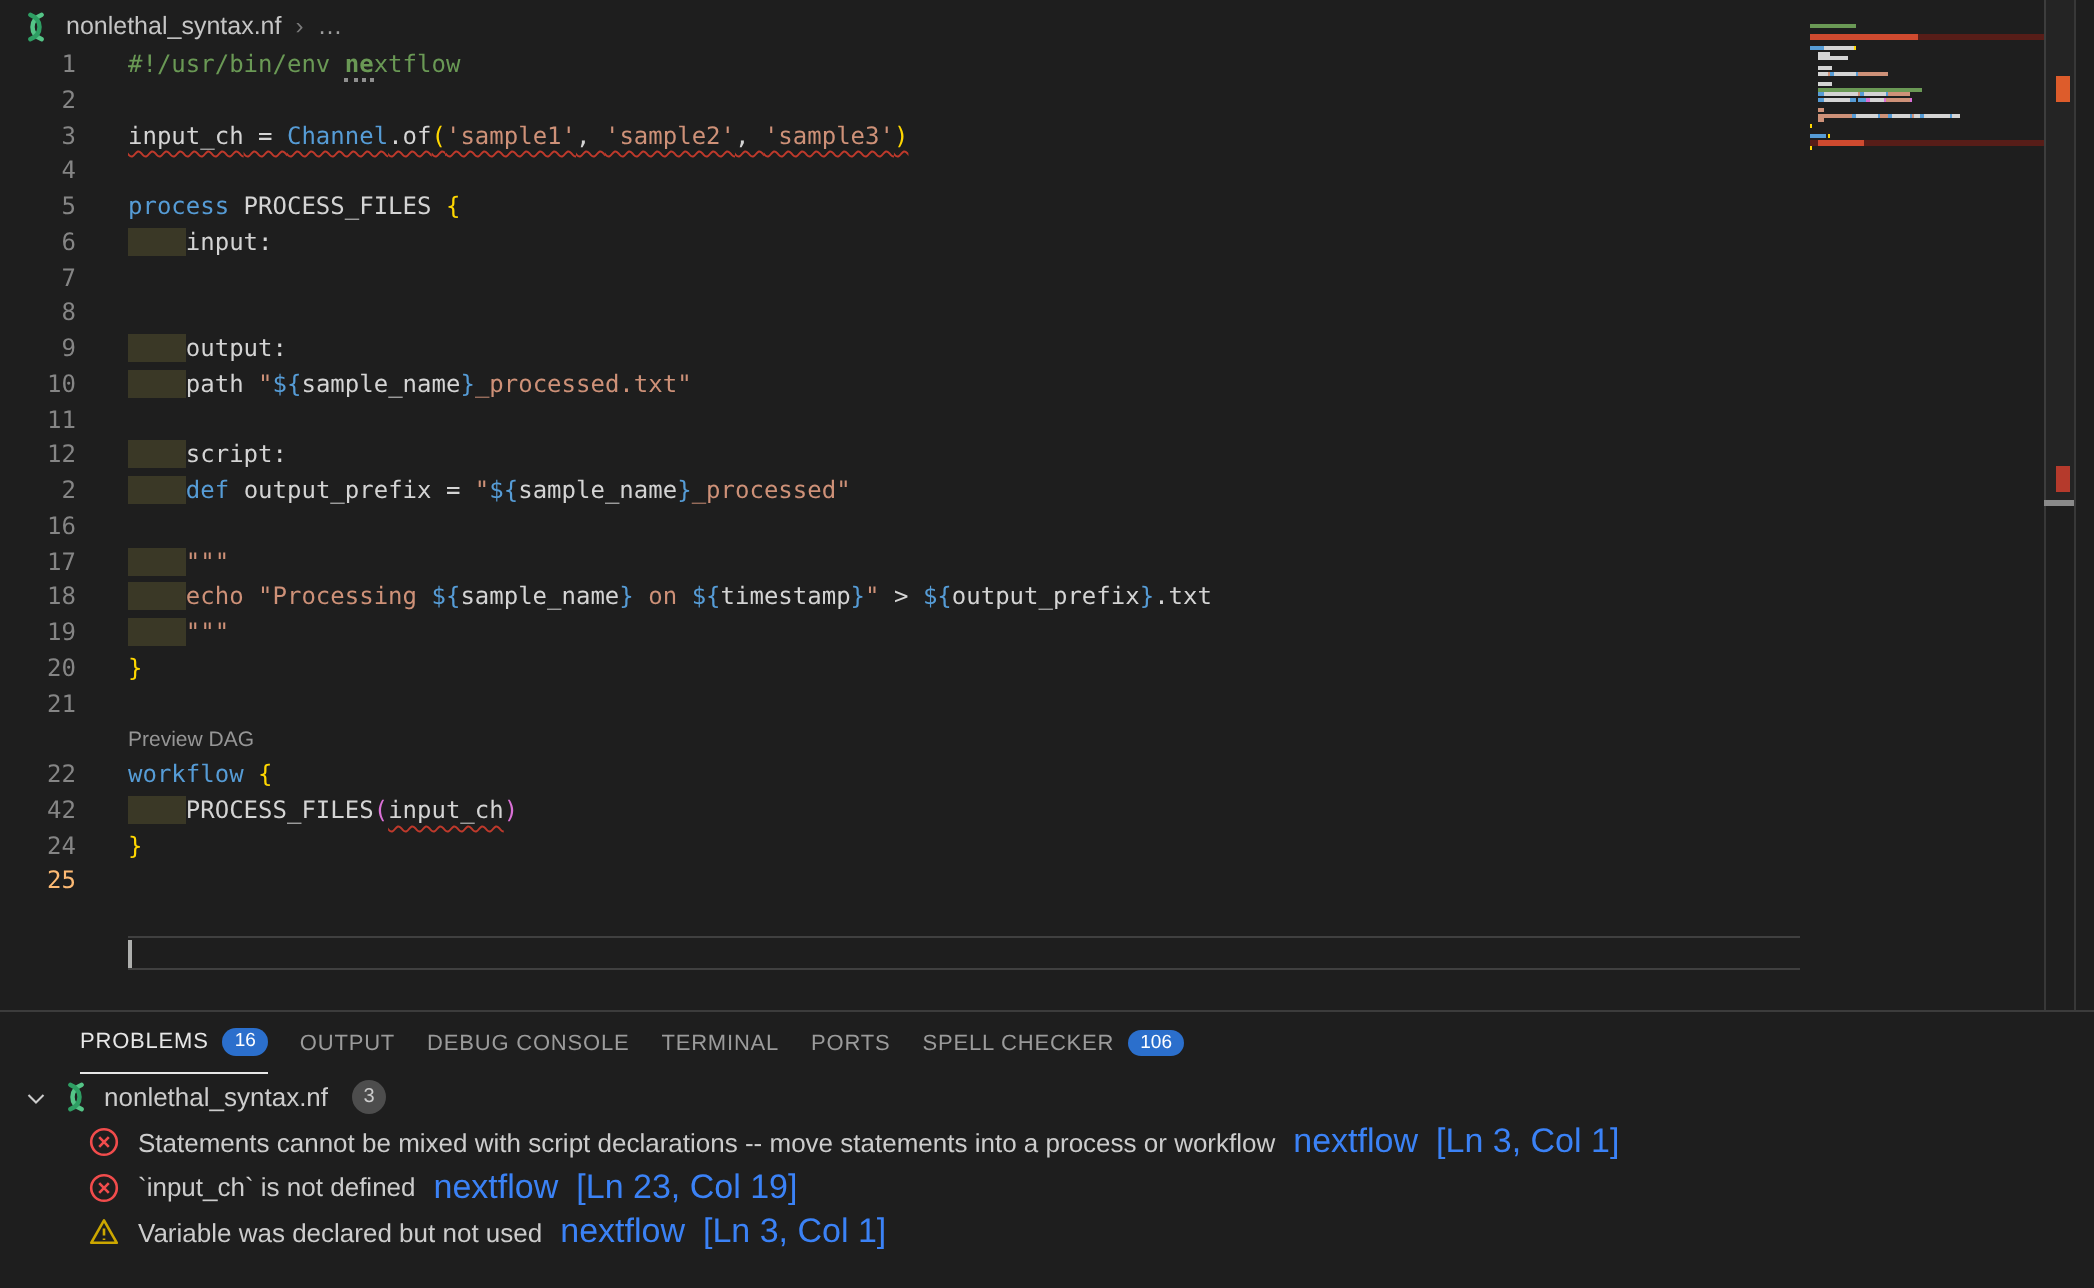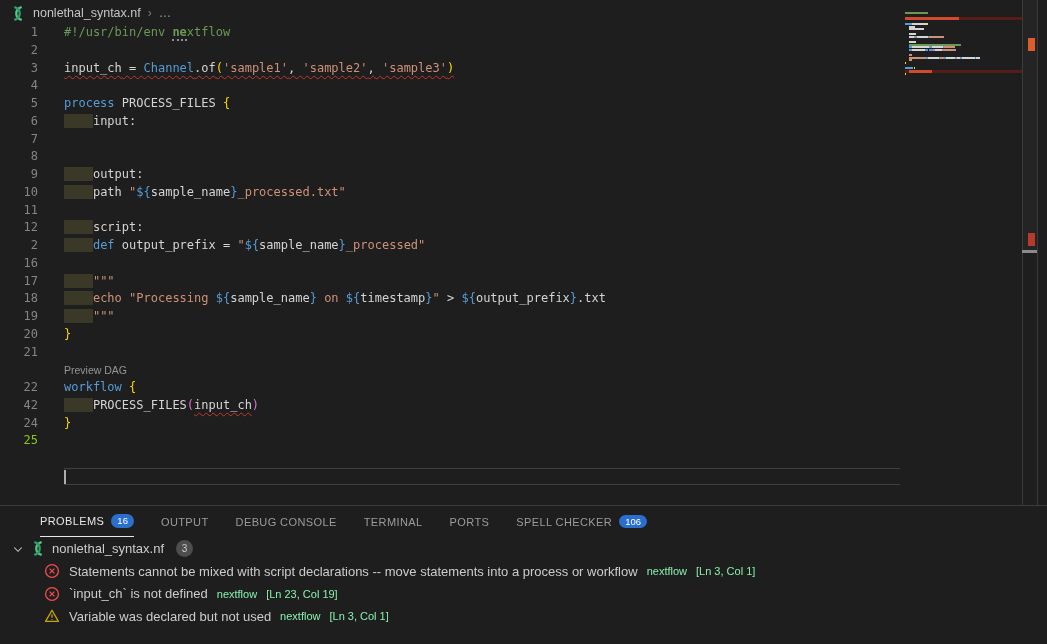--- a/index.html
+++ b/index.html
@@ -11,21 +11,21 @@
   .breadcrumb { position:absolute; top:4px; left:10px; height:18px; display:flex; align-items:center;
                 gap:7px; font-size:12.5px; color:#c5c5c5; }
   .breadcrumb .sep { color:#7a7a7a; font-size:12px; }
   .breadcrumb .ellipsis { color:#9d9d9d; letter-spacing:1px; }
 
   
   .code-wrap { position:absolute; top:24px; left:0; width:1022px;
                font-family:"DejaVu Sans Mono", monospace; font-size:12px; color:#d4d4d4; }
   .cl { display:flex; height:17.75px; line-height:17.75px; }
   .ln { width:38px; flex:none; text-align:right; color:#858585; }
-  .cur-ln { color:#84cc16; }
+  .cur-ln { color:#fdba74; }
   .ct { padding-left:26px; white-space:pre; }
   .lens-row { height:17.75px; line-height:19px; padding-left:64px;
               font-family:"Liberation Sans", sans-serif; font-size:10.5px; color:#969696; }
   .c-comment { color:#6a9955; }
   .c-kw  { color:#569cd6; }
   .c-id  { color:#d4d4d4; }
   .c-str { color:#ce9178; }
   .c-b1  { color:#ffd700; }
   .c-b2  { color:#da70d6; }
   .c-ind { background:#3a3826; }
@@ -43,33 +43,33 @@
   .ruler-line { position:absolute; top:0; width:1px; height:505px; background:#383838; }
   .slider { position:absolute; left:1022px; top:0; width:15px; height:251px; background:rgba(121,121,121,0.07); }
   .slider-edge { position:absolute; left:1022px; top:250px; width:15px; height:3px; background:#8a8a8a; }
   .marker { position:absolute; width:7px; height:13px; }
   .marker-err1 { left:1028px; top:38px; background:#dd5c2b; }
   .marker-err2 { left:1028px; top:233px; background:#b53a2c; }
 
   
   .divider { position:absolute; top:505px; left:0; width:1047px; height:1px; background:#3c3c3c; }
   .panel { position:absolute; top:506px; left:0; width:1047px; height:138px; background:#1e1e1e; }
-  .ptabs { display:flex; align-items:stretch; height:31px; padding-left:40px; gap:27px;
+  .ptabs { display:flex; align-items:stretch; height:31px; padding-left:40px; gap:16px;
            font-size:11px; letter-spacing:0.4px; color:#9b9b9b; }
   .ptab { display:flex; align-items:center; gap:7px; cursor:default; }
   .ptab.active { color:#e7e7e7; border-bottom:1px solid #e7e7e7; }
   .badge { background:#2b6fcc; color:#fff; font-size:9.5px; letter-spacing:0; border-radius:10px;
            padding:2px 6px; line-height:1; }
   .tree-row { display:flex; align-items:center; height:23px; padding-left:12px; gap:6px;
               color:#cccccc; font-size:13px; }
   .count-badge { width:17px; height:17px; border-radius:50%; background:#4d4d4d; color:#cccccc;
                  font-size:10px; display:flex; align-items:center; justify-content:center; margin-left:6px; letter-spacing:0; }
   .prob-row { display:flex; align-items:center; height:22.5px; padding-left:44px; gap:9px;
               font-size:13px; color:#cccccc; }
-  .prob-meta { color:#86efac; font-size:11px; }
+  .prob-meta { color:#3b82f6; font-size:17px; }
   svg { display:block; }
 </style>
 </head>
 <body>
 
 <div class="screen">
 
   <div class="breadcrumb">
     <span>
       <svg width="16" height="15" viewBox="0 0 16 16" fill="none">

